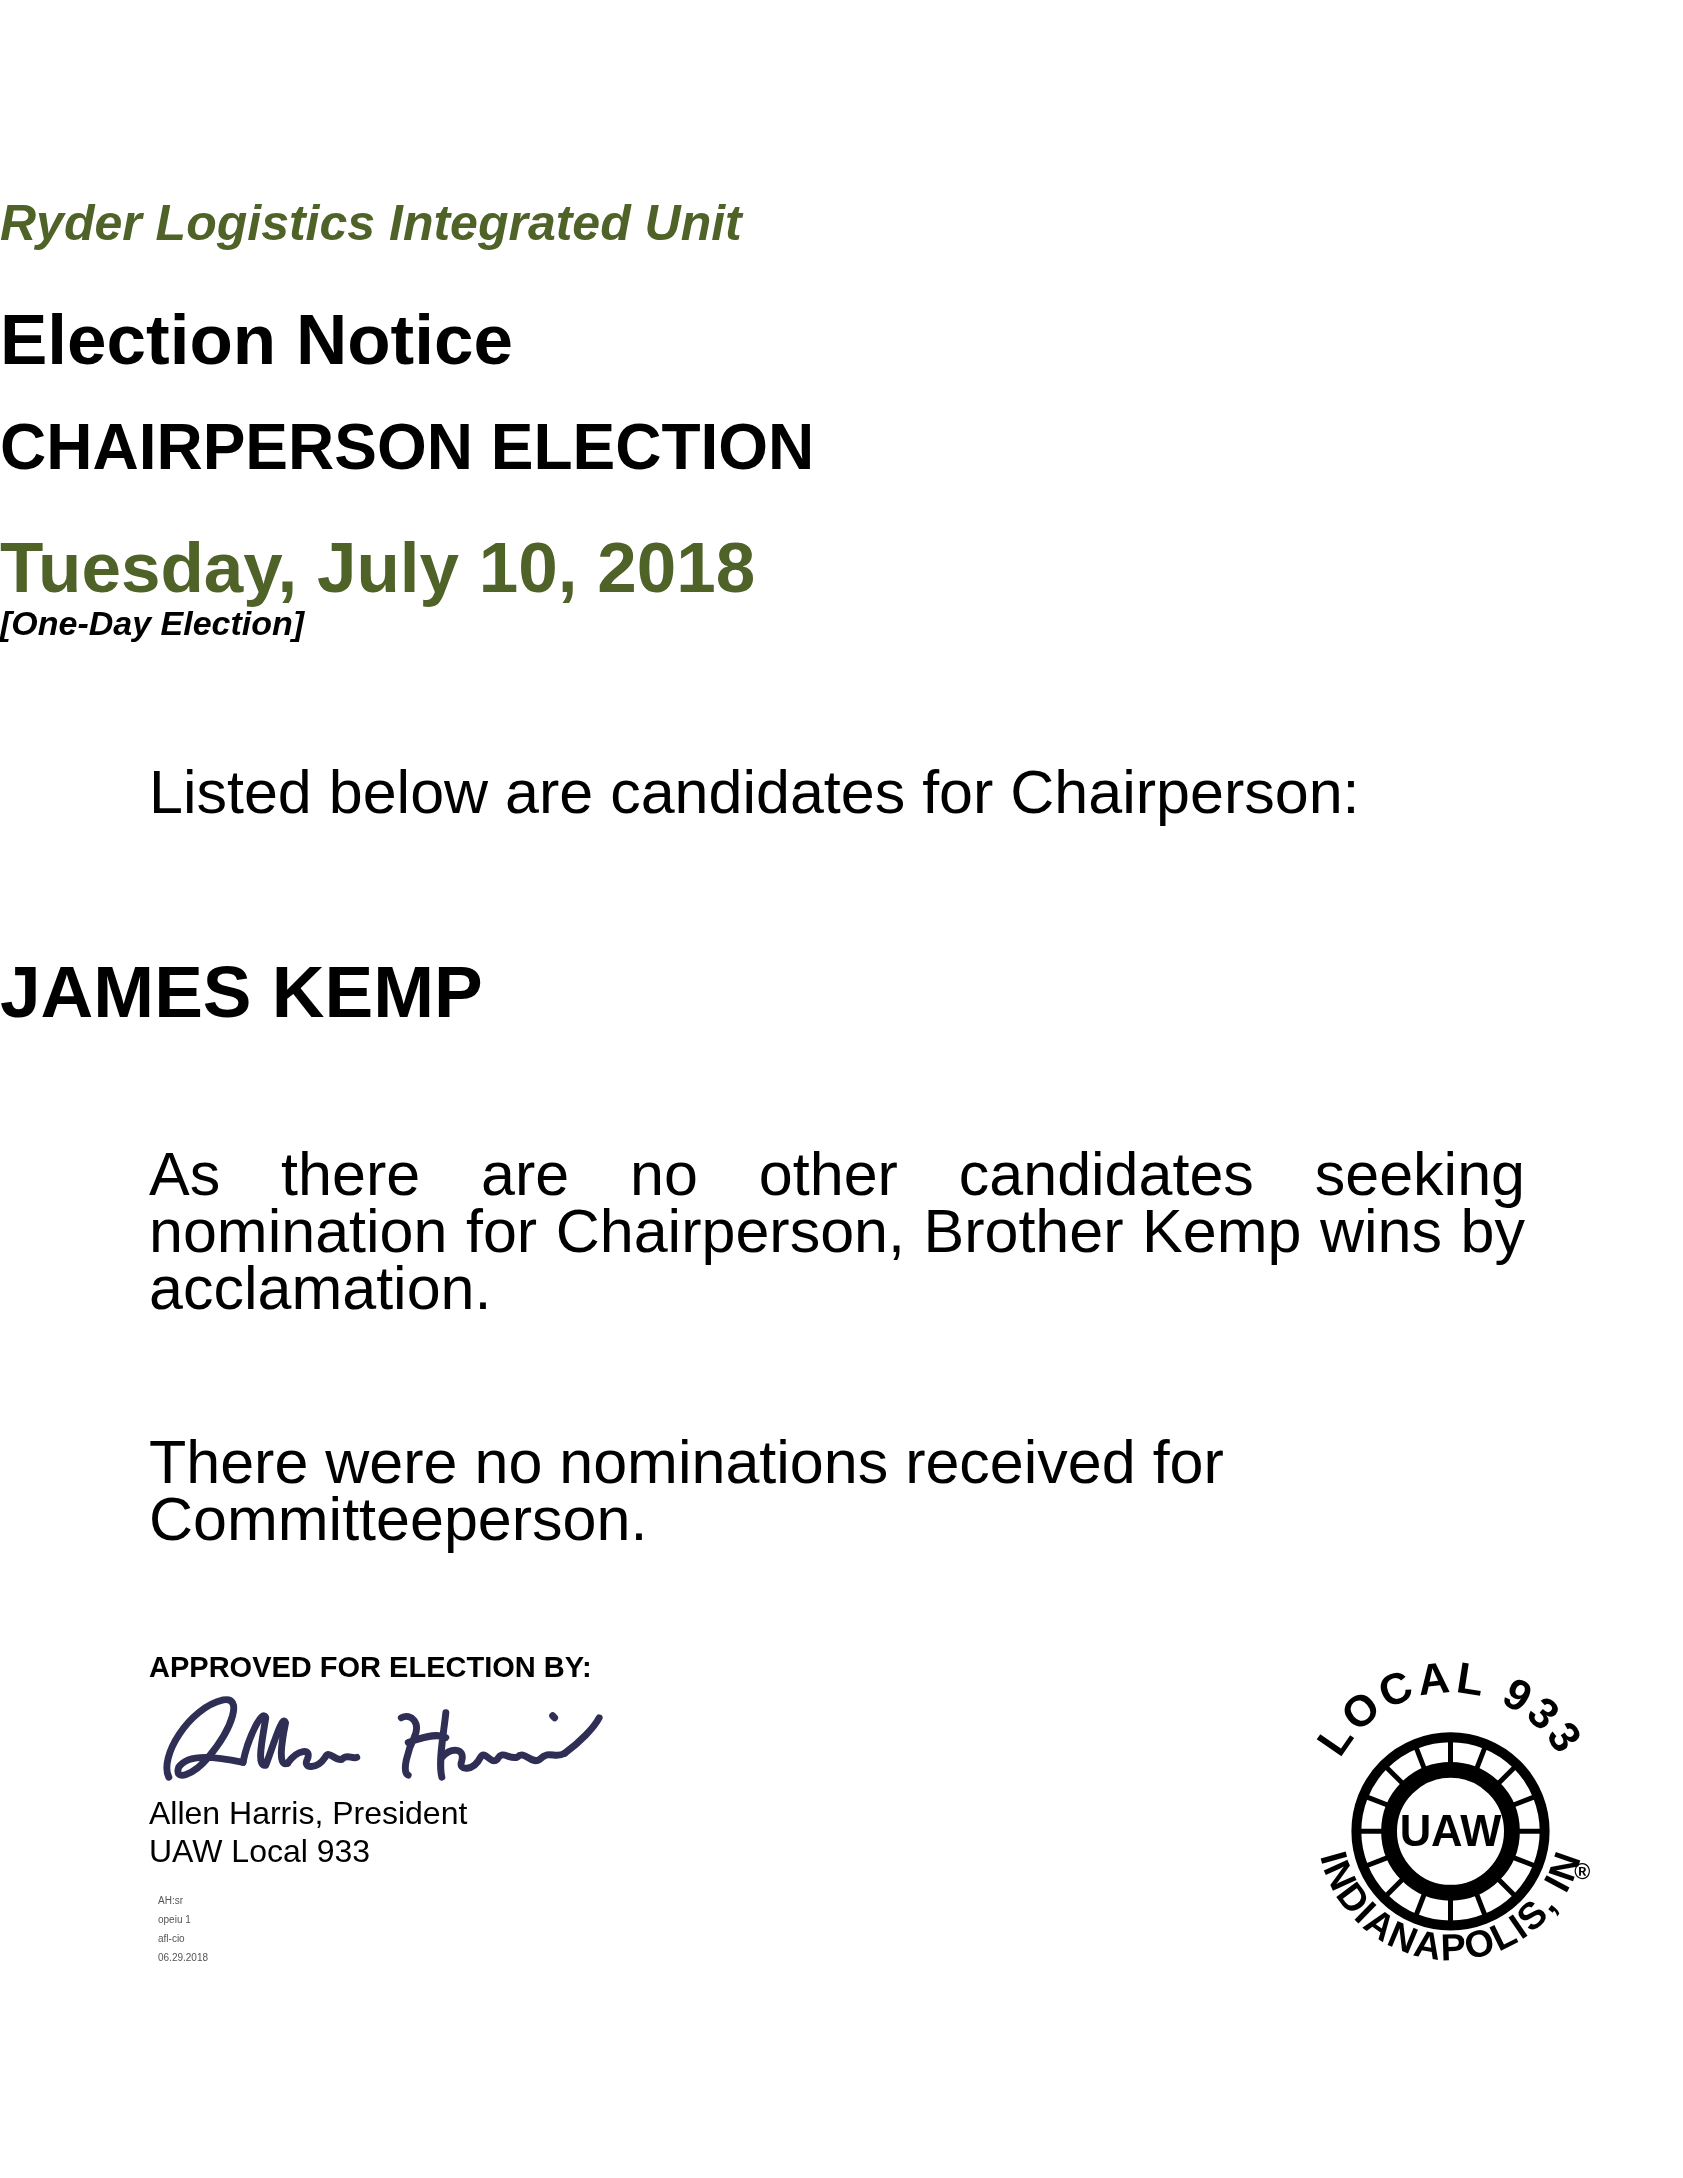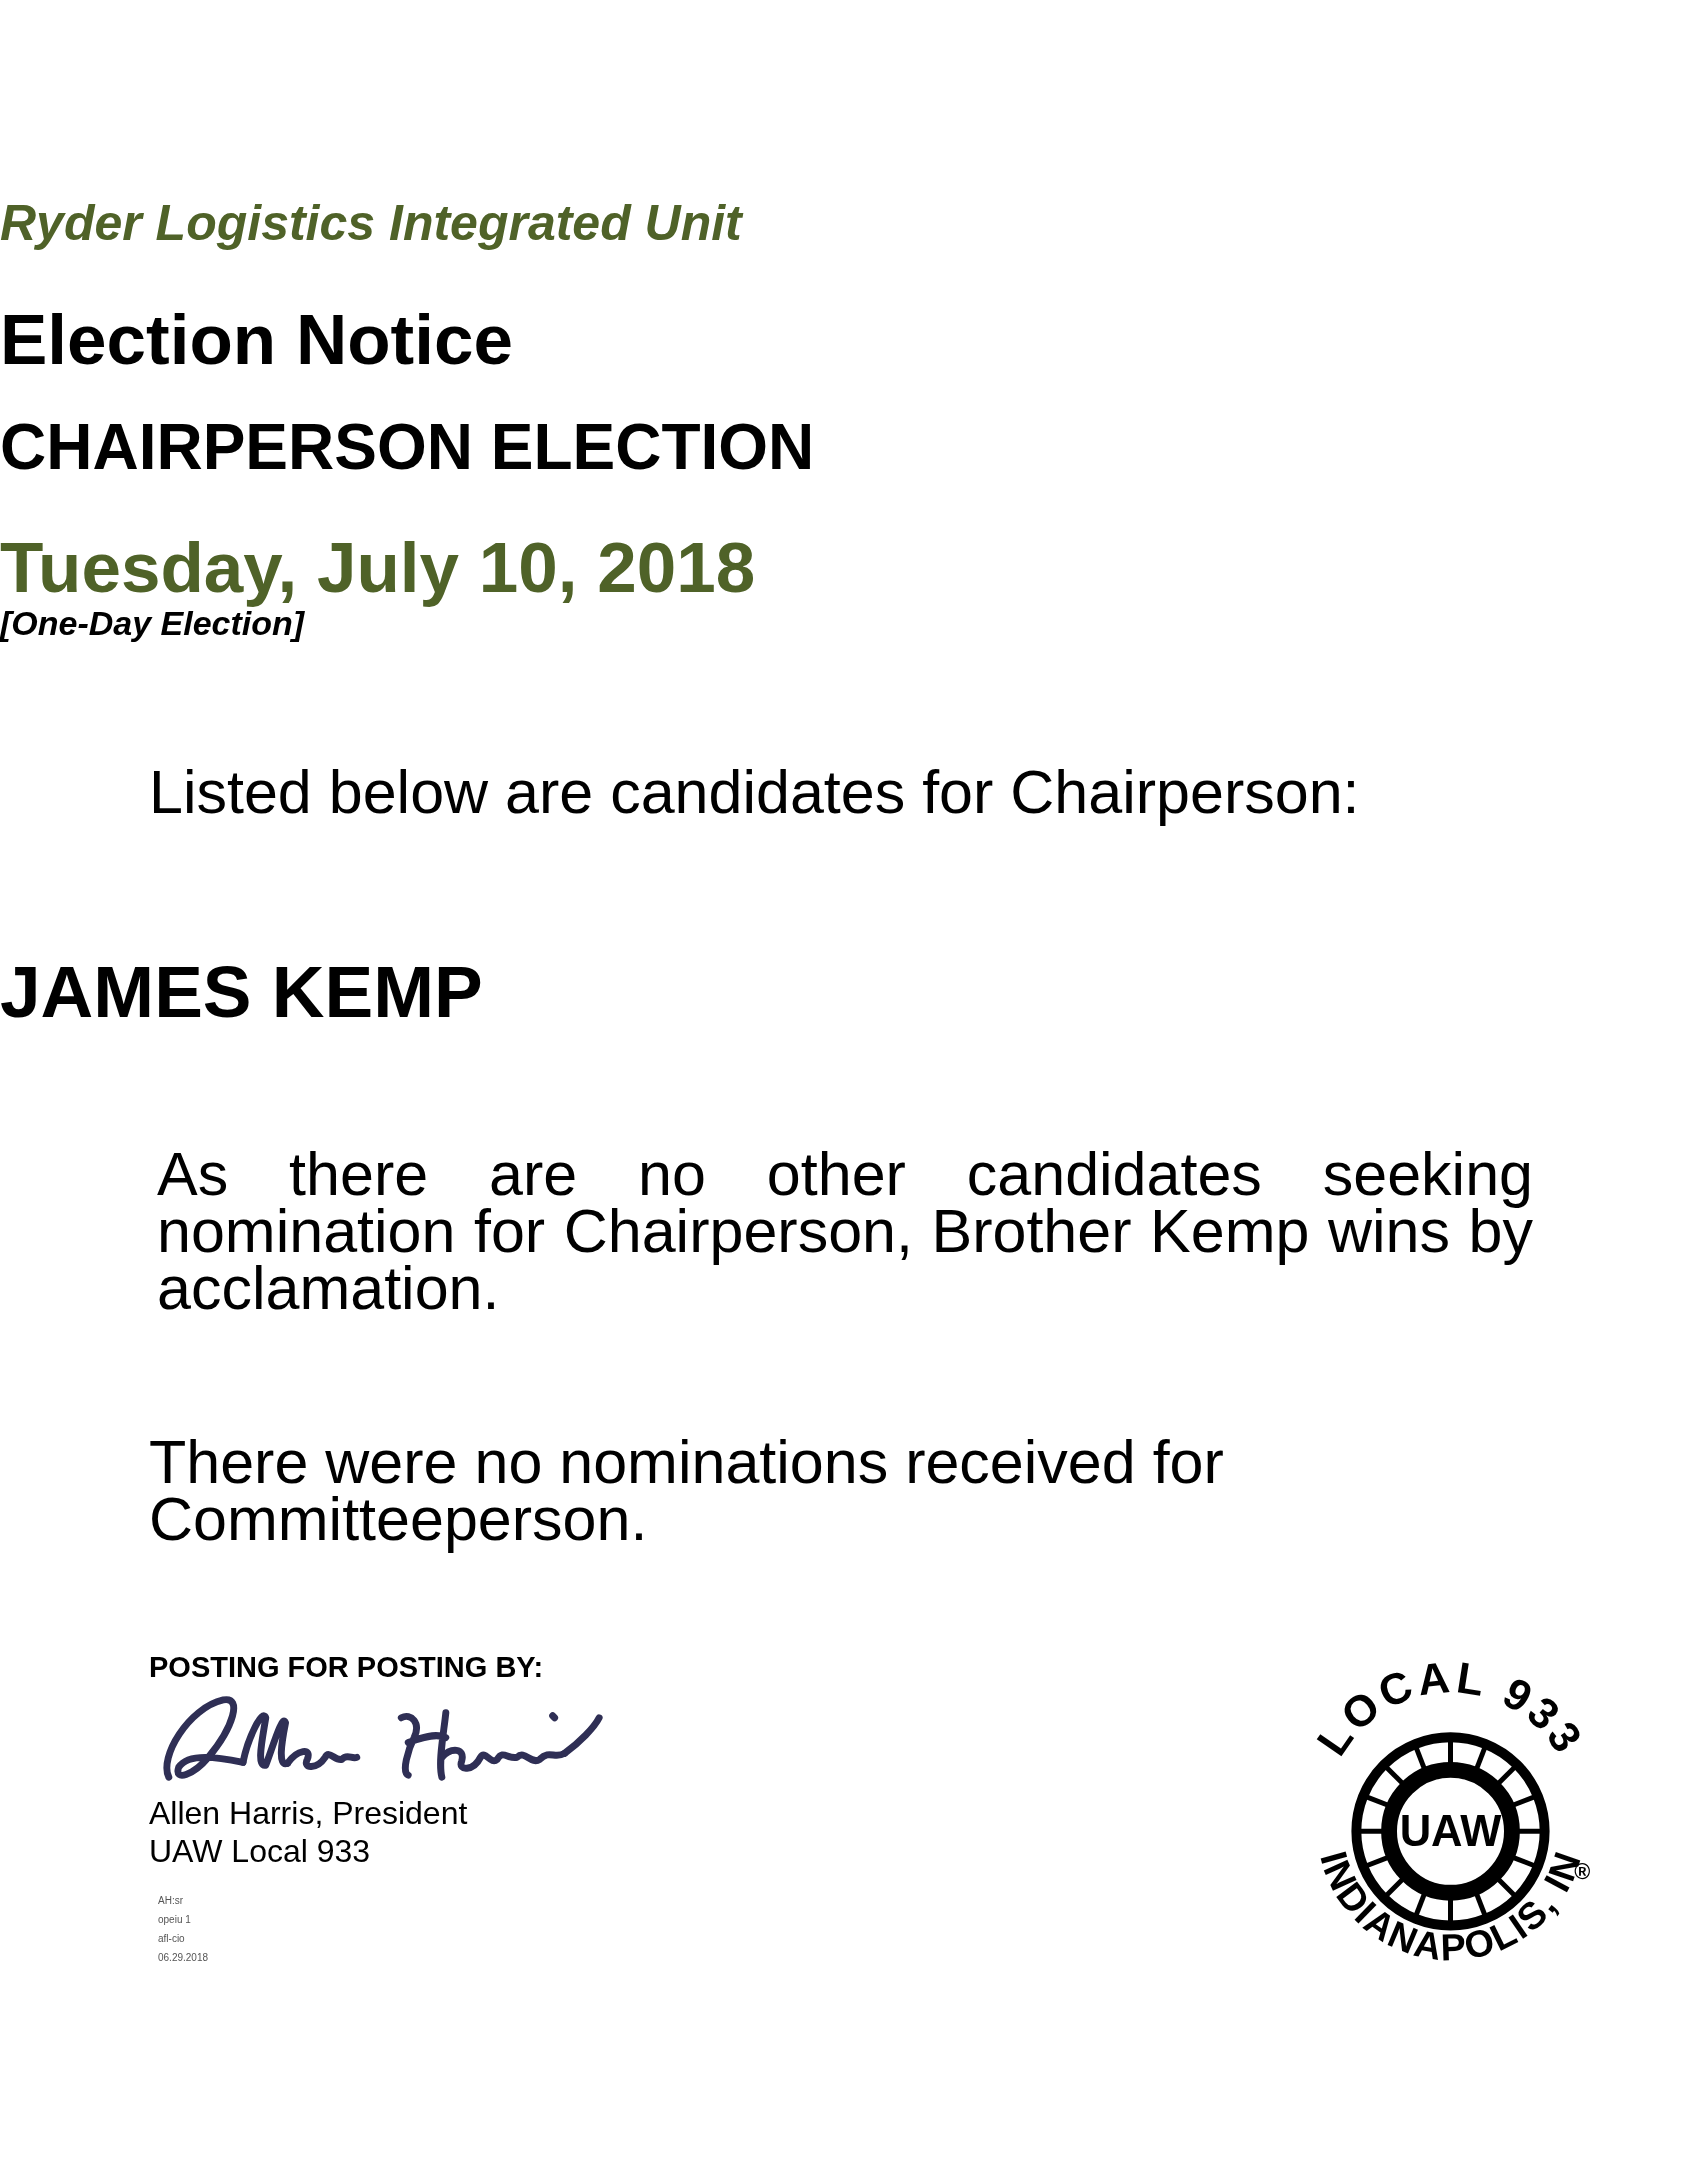--- a/index.html
+++ b/index.html
@@ -8,21 +8,21 @@
   .abs { position:absolute; }
   .center { left:0; width:1683px; text-align:left; white-space:nowrap; }
   .unit { top:194px; font-size:50px; font-weight:bold; font-style:italic; color:#4f6228; }
   .notice { top:299px; font-size:71px; font-weight:bold; }
   .title { top:410px; font-size:64px; font-weight:bold; }
   .date { top:527px; font-size:71px; font-weight:bold; color:#4f6228; }
   .oneday { top:604px; font-size:34px; font-weight:bold; font-style:italic; }
   .body-text { left:149px; width:1376px; font-size:61px; line-height:57px; }
   .listed { top:764px; }
   .candidate { top:950px; font-size:73px; font-weight:bold; }
-  .para { top:1146px; text-align:justify; text-align-last:left;margin-left:8px; }
+  .para { top:1146px; text-align:justify; text-align-last:left; }
   .nocomm { top:1434px; }
   .approved { left:149px; top:1651px; font-size:29px; font-weight:bold; }
   .sig { left:149px; top:1688px; width:465px; height:109px; }
   .signer { left:149px; top:1794px; font-size:32px; line-height:38px; }
   .foot { left:149px; top:1891px; font-size:10px; line-height:19px; color:#555;margin-left:9px; }
   .logo { left:1287px; top:1643px; width:327px; height:337px; }
 </style>
 </head>
 <body>
 
@@ -30,21 +30,21 @@
 <div class="abs center notice">Election Notice</div>
 <div class="abs center title">CHAIRPERSON ELECTION</div>
 <div class="abs center date">Tuesday, July 10, 2018</div>
 <div class="abs center oneday">[One-Day Election]</div>
 
 <div class="abs body-text listed">Listed below are candidates for Chairperson:</div>
 <div class="abs center candidate">JAMES KEMP</div>
 <div class="abs body-text para">As there are no other candidates seeking nomination for Chairperson, Brother Kemp wins by acclamation.</div>
 <div class="abs body-text nocomm">There were no nominations received for Committeeperson.</div>
 
-<div class="abs approved">POSTING FOR POSTING BY:</div>
+<div class="abs approved">APPROVED FOR ELECTION BY:</div>
 <svg class="abs sig" viewBox="0 0 470 110">
   <g fill="none" stroke="#2f2f55" stroke-width="7" stroke-linecap="round" stroke-linejoin="round">
     <path d="M20 90 C10 70 40 20 75 12 C95 8 85 40 60 70 C45 88 25 95 30 80 C40 65 70 70 95 75"></path>
     <path d="M95 75 C100 50 115 20 118 30 C115 50 108 80 118 78 C125 60 135 25 138 35 C134 55 130 80 140 76"></path>
     <path d="M140 76 C150 62 165 60 160 72 C155 82 170 82 178 70 C182 62 188 74 195 72 C200 66 205 72 210 70"></path>
     <path d="M255 30 C265 25 275 35 268 50 C262 62 255 85 262 88 M262 55 C275 50 290 45 300 50 M300 25 C298 45 292 75 296 90"></path>
     <path d="M296 70 C305 60 320 60 316 74 C312 84 328 84 335 70 C340 62 345 78 352 72 C358 62 362 72 372 70 C380 62 386 78 395 72 C405 62 410 72 420 66"></path>
     <path d="M408 28 l2 2"></path>
     <path d="M420 66 C435 55 450 40 455 30"></path>
   </g>

